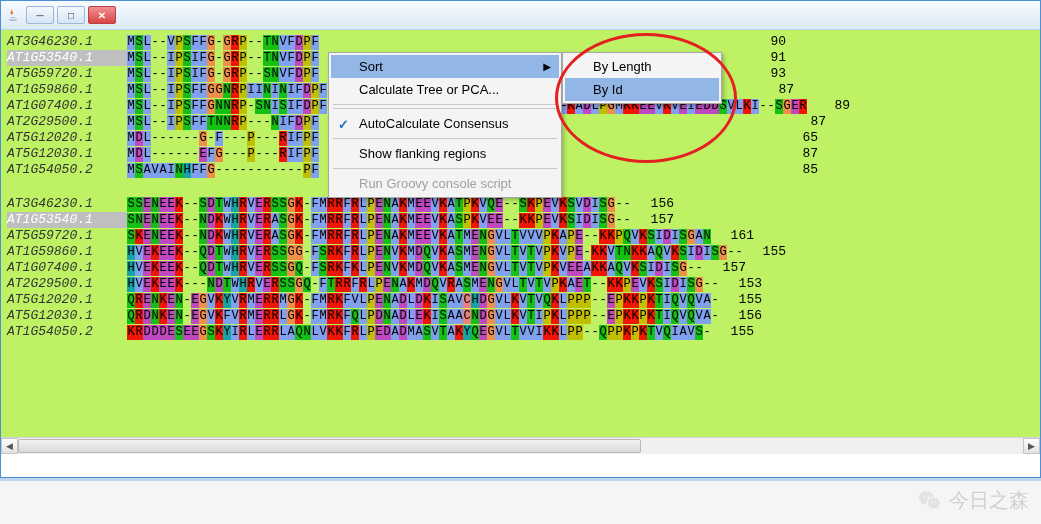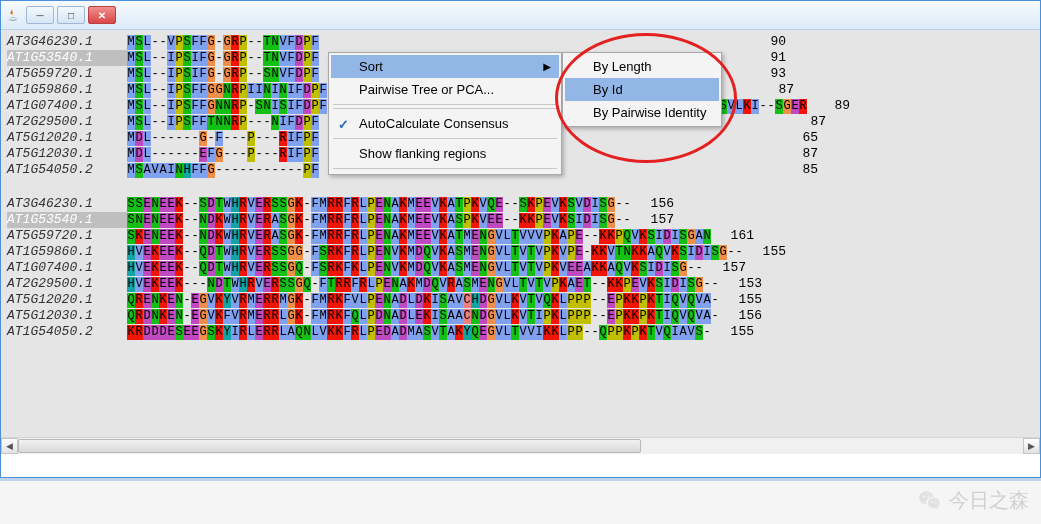--- a/index.html
+++ b/index.html
@@ -6,21 +6,21 @@
 body { font-family: "Microsoft YaHei", Arial, sans-serif; background: #f5f5f5; width: 1041px; height: 524px; overflow: hidden; position: relative; }
 .window { position: absolute; top: 0; left: 0; width: 1041px; height: 478px; background: #fff; border: 1px solid #4a90d9; box-shadow: 0 0 0 3px #bcd5ec; }
 .titlebar { height: 29px; background: linear-gradient(#f7fbff,#dce9f7); border-bottom: 1px solid #b8d0e8; display: flex; align-items: center; padding: 0 4px; font-size: 12px; }
 .titlebar .java-icon { width: 16px; height: 16px; margin-right: 5px; display: flex; align-items: center; justify-content: center; }
 .titlebar .title-text { flex: 1; color: #222; }
 .win-btns { display: flex; gap: 3px; }
 .win-btn { width: 28px; height: 18px; border: 1px solid #9cb8d6; background: linear-gradient(#f4f8fd,#d6e5f5); border-radius: 2px; display: flex; align-items: center; justify-content: center; font-size: 10px; color: #333; }
 .win-btn.close { background: linear-gradient(#f09090,#d94545); border-color: #b84040; color: #fff; font-weight: bold; }
 .menubar { height: 23px; background: #f7f7f7; border-bottom: 1px solid #d5d5d5; display: flex; align-items: stretch; padding: 0 2px; font-size: 13px; }
 .menu-item { padding: 0 8px; display: flex; align-items: center; cursor: default; }
-.content { position: relative; height: calc(100% - 52px); overflow: auto; background: #e5e5e5; }
+.content { position: relative; height: calc(100% - 52px); overflow: auto; background: #bef264; }
 .align-view { padding: 4px 6px; font-family: "Courier New", monospace; font-size: 13px; white-space: nowrap; line-height: 16px; }
 .row { display: flex; align-items: center; height: 16px; }
 .seq-name { width: 120px; color: #333; font-style: italic; font-family: "Courier New", monospace; }
 .seq-name.sel { background: #bfbfbf; color: #fff; font-style: italic; }
 .seq-body { display: flex; }
 .res { width: 8px; height: 15px; display: inline-flex; align-items: center; justify-content: center; font-family: "Courier New", monospace; font-size: 12px; }
 .num { margin-left: 8px; color: #000; width: 35px; text-align: right; font-family: "Courier New", monospace; }
 .gap { height: 18px; }
 .dropdown { position: absolute; background: #f4f4f4; border: 1px solid #a8a8a8; box-shadow: 2px 2px 4px rgba(0,0,0,0.25); font-size: 13px; padding: 2px; z-index: 10; }
 .dd-item { padding: 4px 28px 4px 28px; position: relative; cursor: default; white-space: nowrap; }
@@ -1544,36 +1544,36 @@
       <div class="sb-arrow">▶</div>
     </div>
   </div>
 </div>
 
 <div class="dropdown dd1">
   <div class="dd-item hl">
     <span>Sort</span>
     <span class="dd-arrow">▶</span>
   </div>
-  <div class="dd-item">Pairwise Tree or PCA...</div>
+  <div class="dd-item">Calculate Tree or PCA...</div>
   <div class="dd-sep"></div>
   <div class="dd-sep"></div>
   <div class="dd-item">
     <span class="dd-check">✓</span>
     <span>AutoCalculate Consensus</span>
   </div>
   <div class="dd-sep"></div>
   <div class="dd-item">Show flanking regions</div>
   <div class="dd-sep"></div>
+  <div class="dd-item disabled">Run Groovy console script</div>
 </div>
 
 <div class="dropdown dd2">
   <div class="dd-item">By Length</div>
   <div class="dd-item hl">By Id</div>
-  <div class="dd-item">By Pairwise Identity</div>
 </div>
 
 <div class="circle"></div>
 
 <div class="watermark">
   <svg class="wx-icon" viewBox="0 0 24 24" fill="#d0d0d0">
       <path d="M8.5 3C4.9 3 2 5.7 2 9c0 1.8.9 3.4 2.3 4.5l-.6 2 2.3-1.2c.8.3 1.6.4 2.5.4h.3c-.1-.4-.2-.9-.2-1.3 0-3 2.9-5.4 6.5-5.4h.3C14.7 5 11.9 3 8.5 3zm-2 4c.5 0 .9.4.9.9s-.4.9-.9.9-.9-.4-.9-.9.4-.9.9-.9zm4 0c.5 0 .9.4.9.9s-.4.9-.9.9-.9-.4-.9-.9.4-.9.9-.9zm5 2c-3 0-5.5 2.2-5.5 4.9s2.5 4.9 5.5 4.9c.7 0 1.4-.1 2-.3l1.9 1-.5-1.7c1.3-.9 2.1-2.3 2.1-3.9 0-2.7-2.5-4.9-5.5-4.9zm-1.8 3.2c.4 0 .8.3.8.8s-.4.8-.8.8-.8-.3-.8-.8.4-.8.8-.8zm3.6 0c.4 0 .8.3.8.8s-.4.8-.8.8-.8-.3-.8-.8.4-.8.8-.8z"></path>
     </svg>
   <span>今日之森</span>
 </div>

